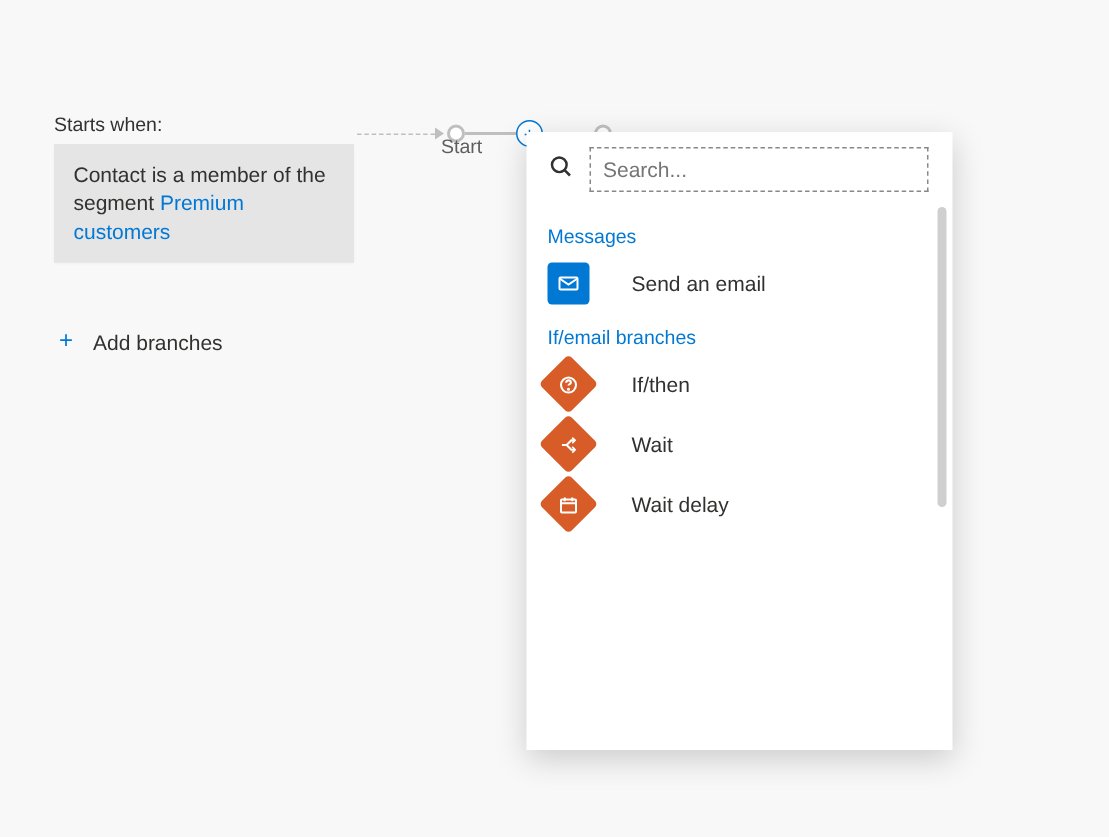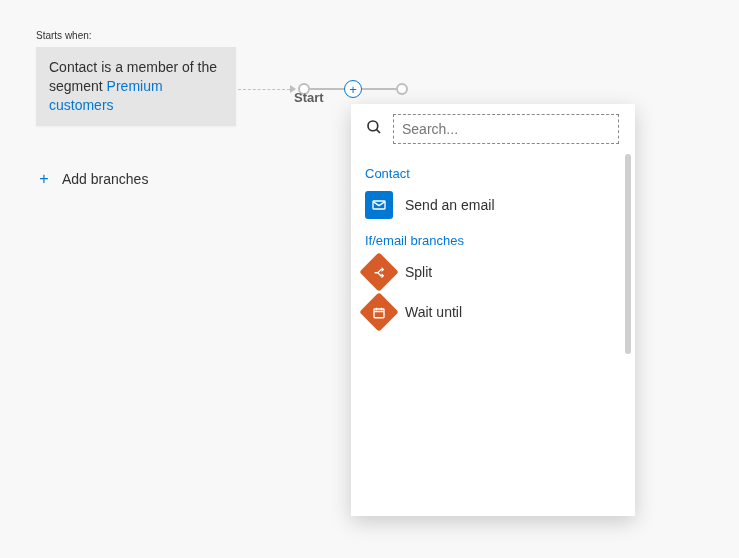--- a/index.html
+++ b/index.html
@@ -13,23 +13,24 @@
       font-size: 14px;
       color: #323130;
     }
     .canvas {
       position: relative;
       width: 100%;
       height: 100%;
       padding: 30px 36px;
     }
     .starts-label {
-      font-size: 10px;
+      font-size: 13px;
       color: #323130;
       margin-bottom: 6px;
+      margin-top: 45px;
     }
     .start-card {
       width: 200px;
       background: #e5e5e5;
       border: 1px solid #e5e5e5;
       padding: 10px 12px;
       font-size: 14px;
       line-height: 1.35;
       box-shadow: 0 1px 2px rgba(0,0,0,0.04);
     }
@@ -95,28 +96,27 @@
       font-size: 13px;
       line-height: 1;
       cursor: pointer;
     }
     .start-node-label {
       position: absolute;
       left: 294px;
       top: 90px;
       font-size: 13px;
       color: #605e5c;
-      font-weight: bold;
     }
 
     
     .popup {
       position: absolute;
       left: 351px;
-      top: 104px;
+      top: 88px;
       width: 284px;
       height: 412px;
       background: #fff;
       box-shadow: 0 6px 20px rgba(0,0,0,0.18);
       padding: 10px 2px 0 0;
       overflow: hidden;
     }
     .search-row {
       display: flex;
       align-items: center;
@@ -136,21 +136,21 @@
       font-family: inherit;
     }
     .section-title {
       color: #0078d4;
       font-size: 13px;
       padding: 8px 14px 4px 14px;
     }
     .action-item {
       display: flex;
       align-items: center;
-      gap: 12px;
+      gap: 28px;
       padding: 6px 14px;
       cursor: pointer;
       text-align: center;
     }
     .action-icon {
       width: 28px; height: 28px;
       display: flex;
       align-items: center;
       justify-content: center;
       color: #fff;
@@ -209,53 +209,63 @@
     <div class="search-row">
       <span class="search-icon">
         <svg width="18" height="18" viewBox="0 0 24 24" fill="none" stroke="currentColor" stroke-width="2.2">
             <circle cx="10.5" cy="10.5" r="6.5"></circle>
             <line x1="20" y1="20" x2="15.2" y2="15.2"></line>
           </svg>
       </span>
       <input class="search-input" placeholder="Search..." style="">
     </div>
 
-    <div class="section-title">Contact</div>
+    <div class="section-title">Messages</div>
     <div class="action-item">
       <div class="action-icon icon-square">
         <svg width="16" height="16" viewBox="0 0 24 24" fill="none" stroke="white" stroke-width="2">
             <rect x="3" y="6" width="18" height="12" rx="1"></rect>
             <path d="M3 7l9 6 9-6"></path>
           </svg>
       </div>
       <span class="action-label">Send an email</span>
     </div>
 
     <div class="section-title">If/email branches</div>
+    <div class="action-item">
+      <div class="action-icon icon-diamond">
+        <svg width="15" height="15" viewBox="0 0 24 24" fill="none" stroke="white" stroke-width="2.2">
+            <circle cx="12" cy="12" r="8"></circle>
+            <path d="M9.5 9.5a2.5 2.5 0 115 0c0 1.5-2.5 1.5-2.5 3"></path>
+            <circle cx="12" cy="16.5" r="0.6" fill="white"></circle>
+          </svg>
+      </div>
+      <span class="action-label">If/then</span>
+    </div>
     <div class="action-item">
       <div class="action-icon icon-diamond">
         <svg width="15" height="15" viewBox="0 0 24 24" fill="none" stroke="white" stroke-width="2.2">
             <path d="M5 12h5"></path>
             <path d="M10 12l5-5h4"></path>
             <path d="M10 12l5 5h4"></path>
             <path d="M16 4l3 3-3 3" stroke-width="1.8"></path>
             <path d="M16 20l3-3-3-3" stroke-width="1.8"></path>
           </svg>
       </div>
-      <span class="action-label">Split</span>
+      <span class="action-label">Wait</span>
     </div>
 
     <div class="action-item">
       <div class="action-icon icon-diamond">
         <svg width="15" height="15" viewBox="0 0 24 24" fill="none" stroke="white" stroke-width="2.2">
             <rect x="4" y="6" width="16" height="14" rx="1"></rect>
             <line x1="4" y1="10" x2="20" y2="10"></line>
             <line x1="8" y1="4" x2="8" y2="8"></line>
             <line x1="16" y1="4" x2="16" y2="8"></line>
           </svg>
       </div>
-      <span class="action-label">Wait until</span>
+      <span class="action-label">Wait delay</span>
     </div>
 
     <div class="scrollbar"></div>
   </div>
 
 </div>
 
 </body></html>

